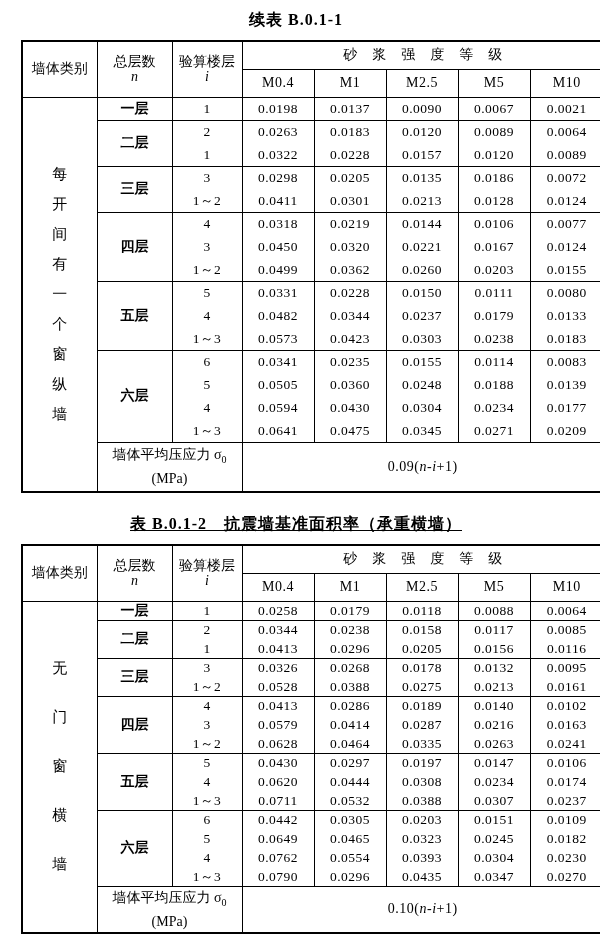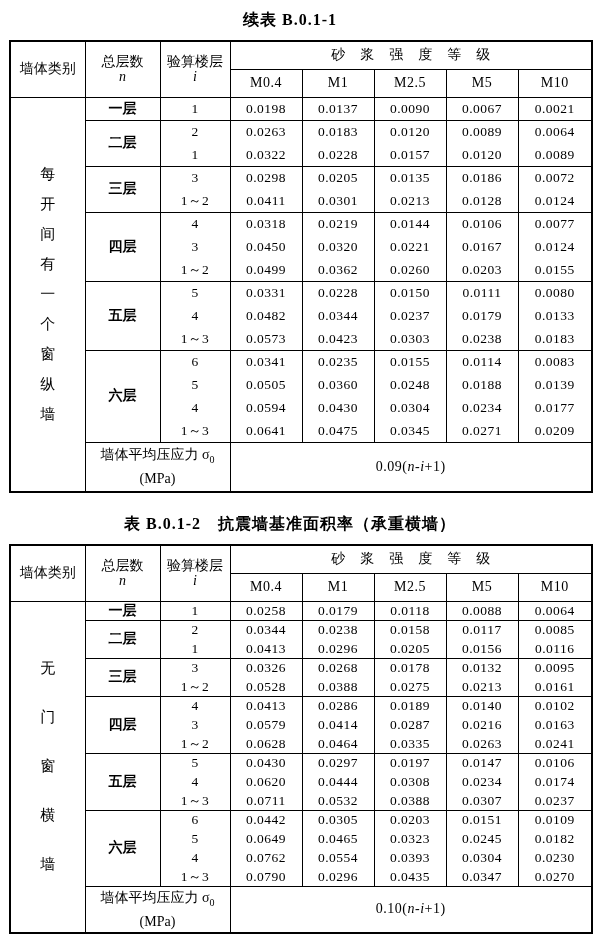--- a/index.html
+++ b/index.html
@@ -6,32 +6,33 @@
     margin: 0;
     padding: 0;
     background: #ffffff;
     color: #000;
     font-family: "Liberation Serif", serif;
   }
   .doc {
     width: 580px;
     height: 939px;
     box-sizing: border-box;
-    padding: 10px 9px 6px 9px;
+    padding: 10px 9px 6px 21px;
     background: #ffffff;
   }
   .tbl-title {
     text-align: center;
     font-weight: bold;
     font-size: 16px;
     margin: 0 0 9px 0;
     letter-spacing: 1px;
   }
   .tbl-title.second {
     margin-top: 21px;
+    text-decoration: underline;
   }
   table.datatable {
     border-collapse: collapse;
     border: 2px solid #000;
     table-layout: fixed;
     width: 582px;
     background: #fff;
   }
   table.datatable th {
     border: 1px solid #000;

